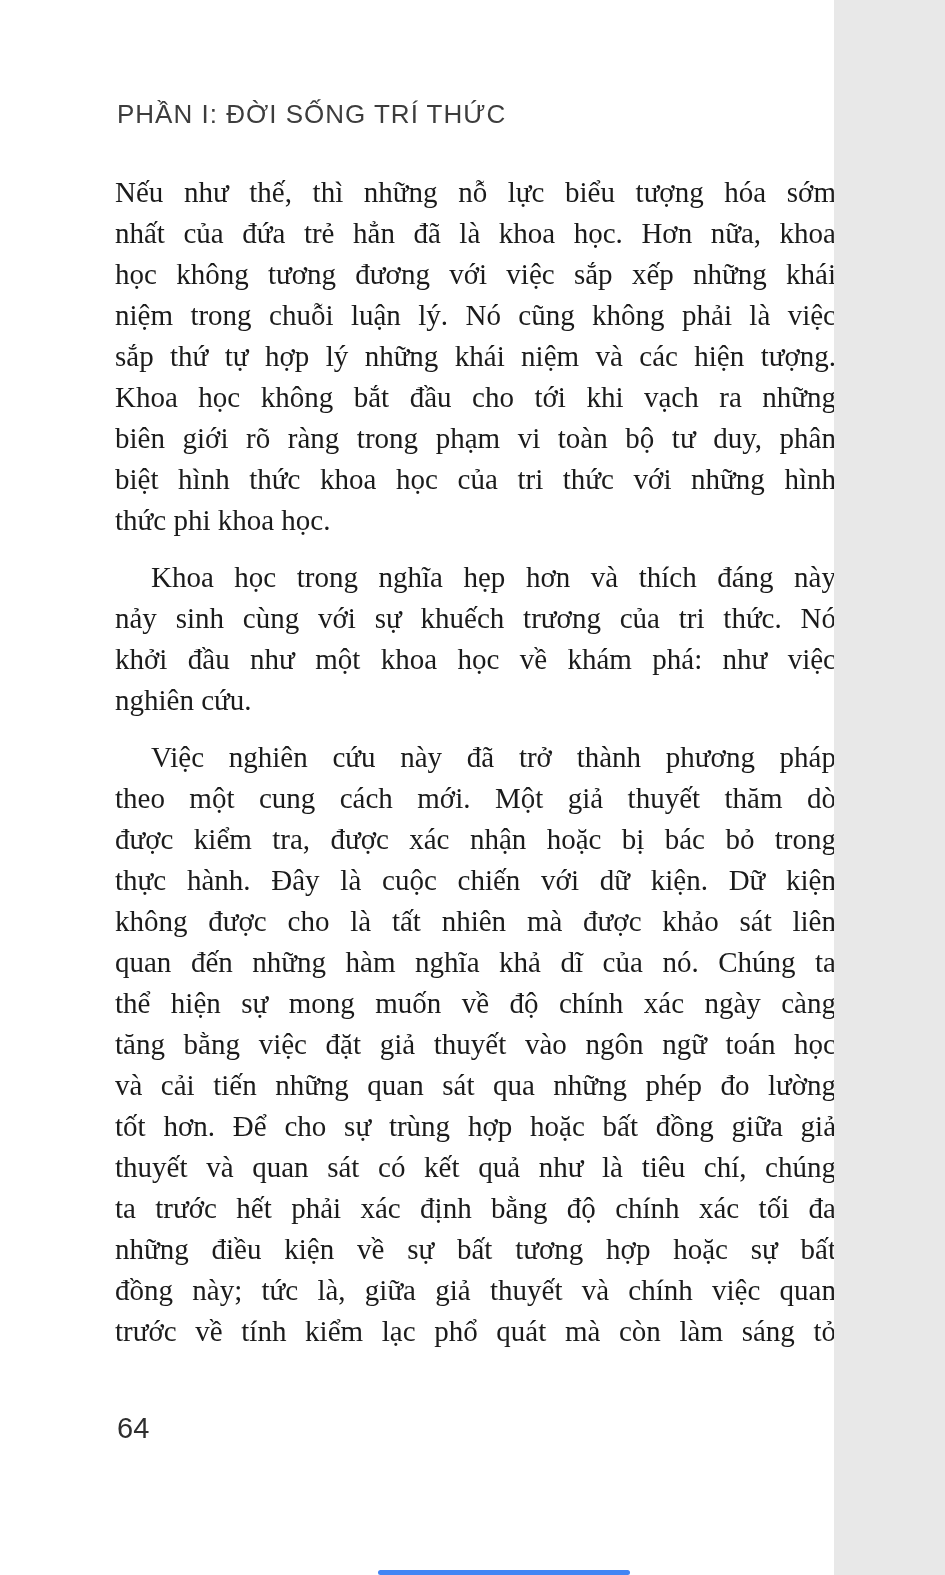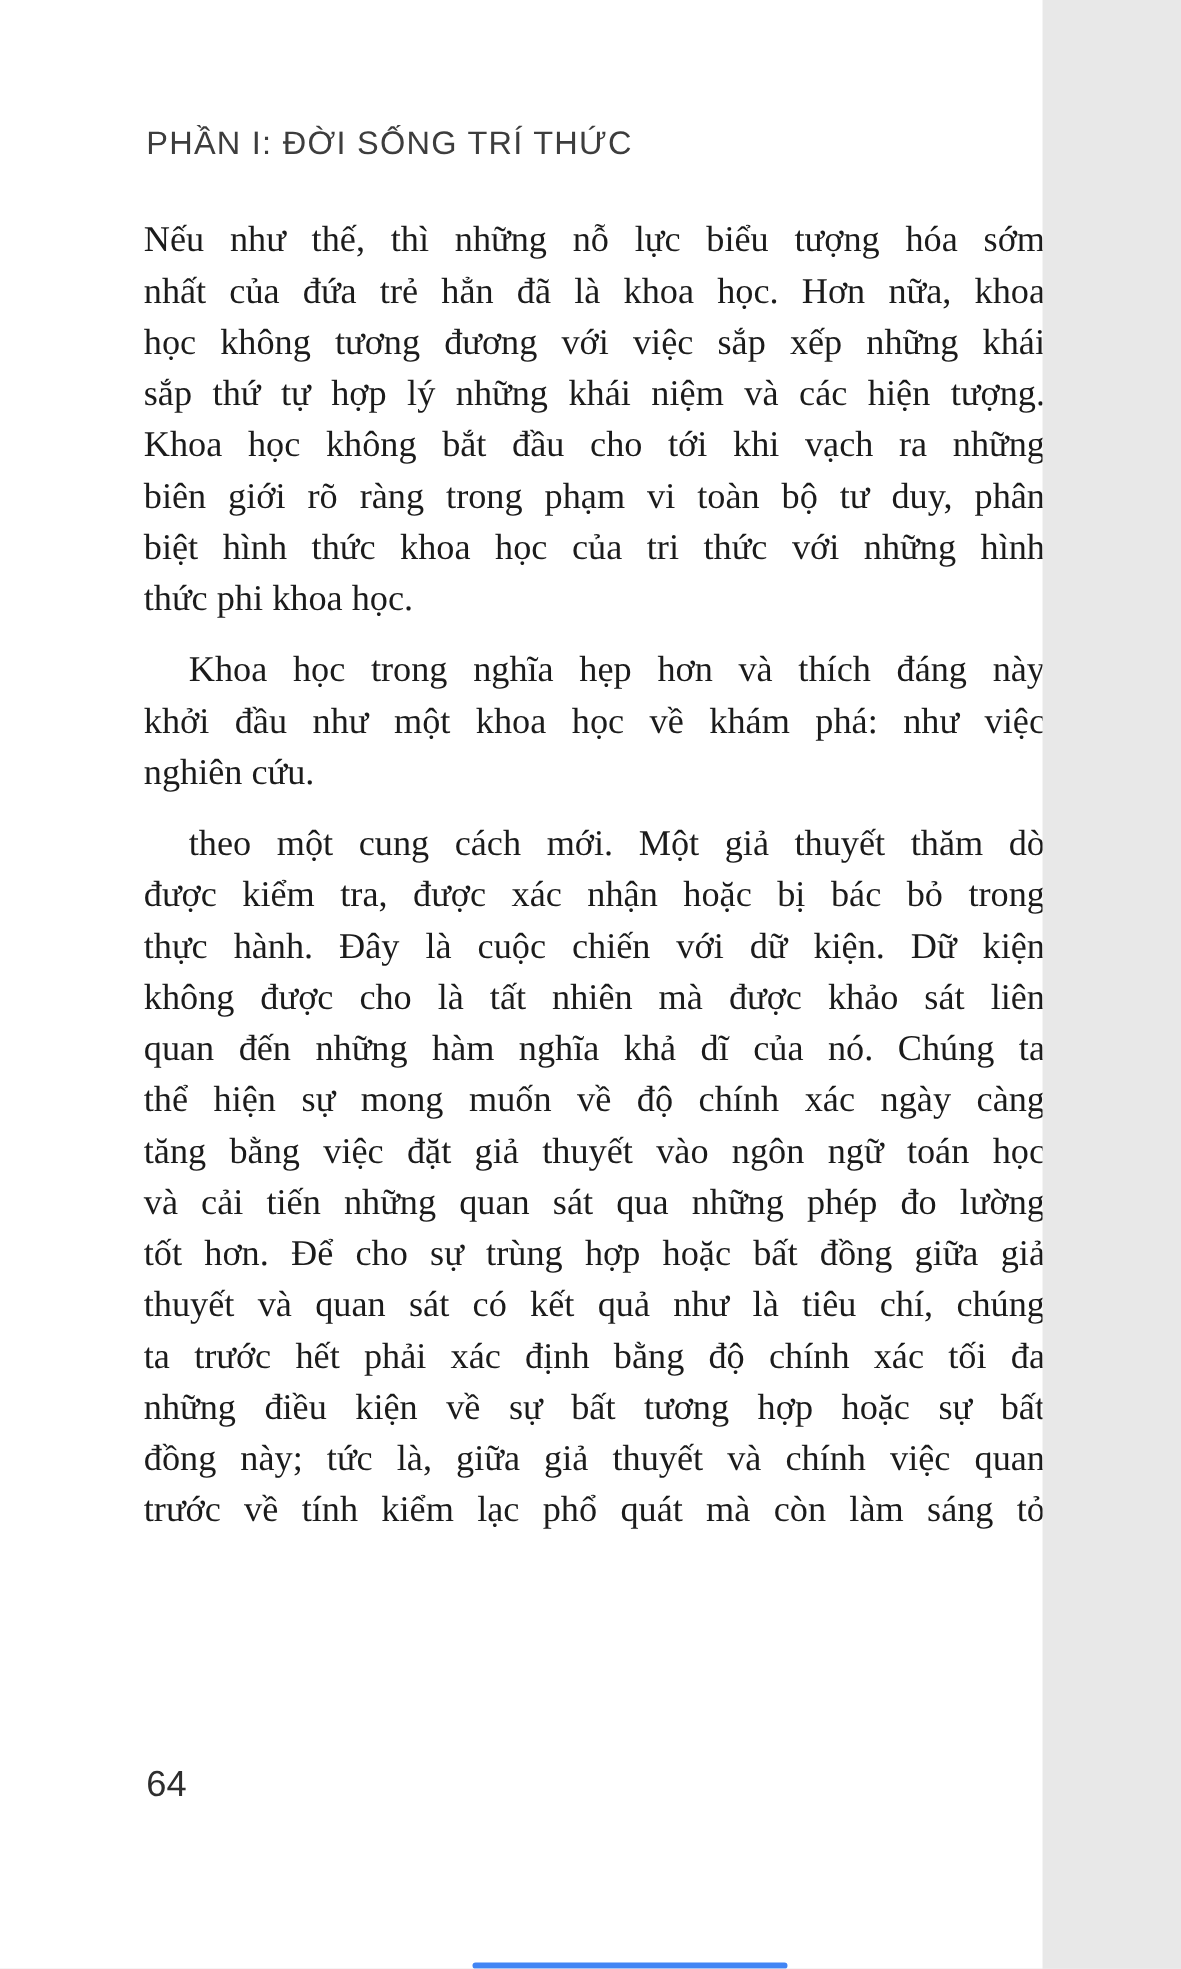--- a/index.html
+++ b/index.html
@@ -70,32 +70,35 @@
 
 <div class="page">
 
   <div class="running-header">PHẦN I: ĐỜI SỐNG TRÍ THỨC</div>
 
   <div class="text-block">
       <div class="para">
         <div class="line">Nếu như thế, thì những nỗ lực biểu tượng hóa sớm</div>
         <div class="line">nhất của đứa trẻ hẳn đã là khoa học. Hơn nữa, khoa</div>
         <div class="line">học không tương đương với việc sắp xếp những khái</div>
+        <div class="line">niệm trong chuỗi luận lý. Nó cũng không phải là việc</div>
         <div class="line">sắp thứ tự hợp lý những khái niệm và các hiện tượng.</div>
         <div class="line">Khoa học không bắt đầu cho tới khi vạch ra những</div>
         <div class="line">biên giới rõ ràng trong phạm vi toàn bộ tư duy, phân</div>
         <div class="line">biệt hình thức khoa học của tri thức với những hình</div>
         <div class="line lastleft">thức phi khoa học.</div>
       </div>
       <div class="para indent">
         <div class="line">Khoa học trong nghĩa hẹp hơn và thích đáng này</div>
+        <div class="line">nảy sinh cùng với sự khuếch trương của tri thức. Nó</div>
         <div class="line">khởi đầu như một khoa học về khám phá: như việc</div>
         <div class="line lastleft">nghiên cứu.</div>
       </div>
       <div class="para indent">
+        <div class="line">Việc nghiên cứu này đã trở thành phương pháp</div>
         <div class="line">theo một cung cách mới. Một giả thuyết thăm dò</div>
         <div class="line">được kiểm tra, được xác nhận hoặc bị bác bỏ trong</div>
         <div class="line">thực hành. Đây là cuộc chiến với dữ kiện. Dữ kiện</div>
         <div class="line">không được cho là tất nhiên mà được khảo sát liên</div>
         <div class="line">quan đến những hàm nghĩa khả dĩ của nó. Chúng ta</div>
         <div class="line">thể hiện sự mong muốn về độ chính xác ngày càng</div>
         <div class="line">tăng bằng việc đặt giả thuyết vào ngôn ngữ toán học</div>
         <div class="line">và cải tiến những quan sát qua những phép đo lường</div>
         <div class="line">tốt hơn. Để cho sự trùng hợp hoặc bất đồng giữa giả</div>
         <div class="line">thuyết và quan sát có kết quả như là tiêu chí, chúng</div>

